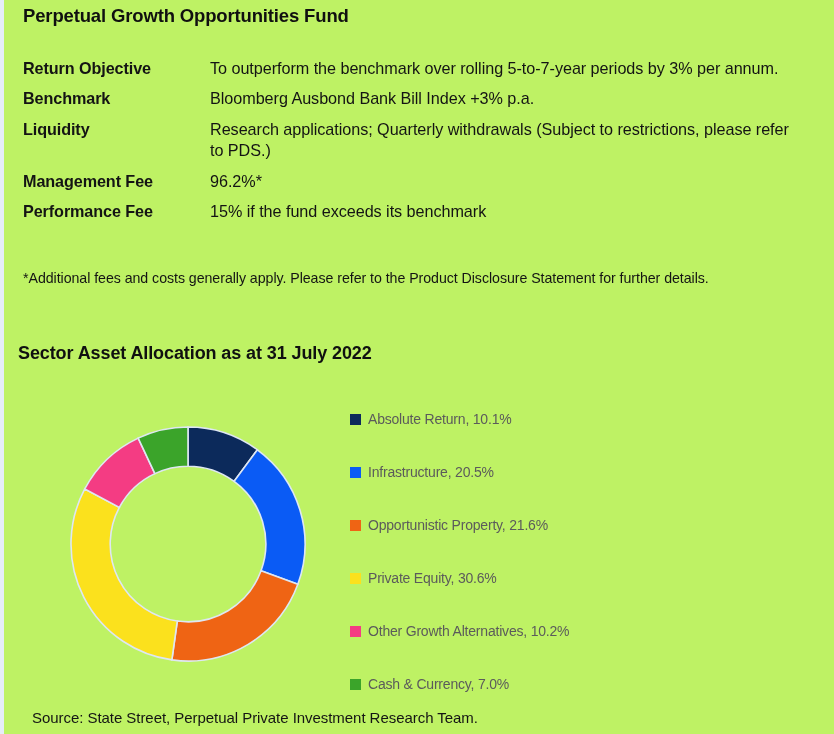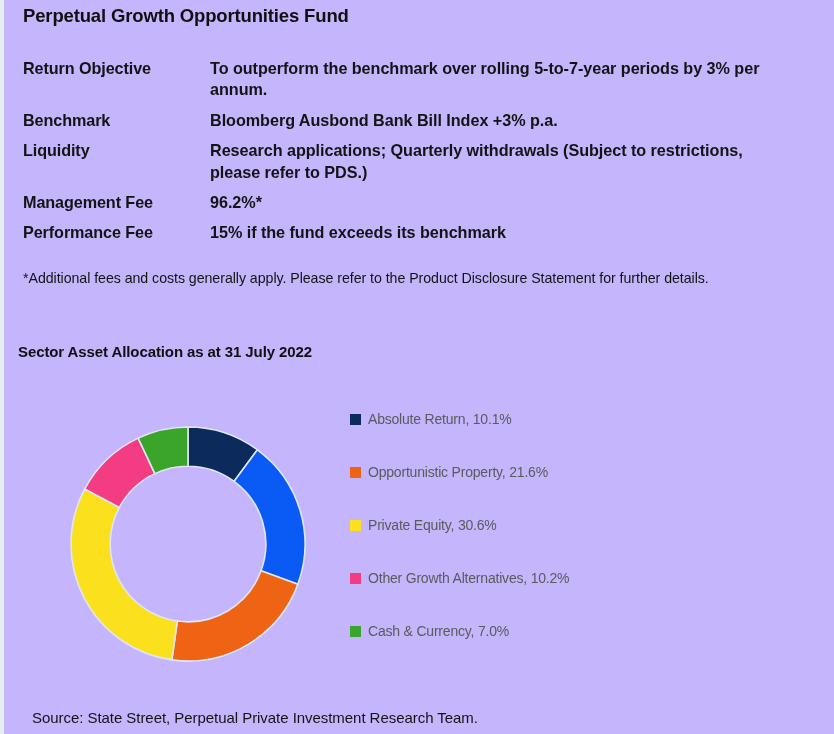--- a/index.html
+++ b/index.html
@@ -14,21 +14,21 @@
     font-family: "Liberation Sans", sans-serif;
     color: #1a1a1a;
     overflow: hidden;
     position: relative;
   }
   .page {
     position: relative;
     width: 834px;
     height: 734px;
     box-sizing: border-box;
-    background: #c4b5fd;
+    background: #bef264;
     border-left: 4px solid #e6edf7;
   }
 
   
   .fund-title {
     position: absolute;
     left: 19px;
     top: 5px;
     font-size: 18.5px;
     font-weight: bold;
@@ -55,39 +55,38 @@
   }
   .detail-table td.label {
     width: 187px;
     font-weight: bold;
     letter-spacing: -0.1px;
     white-space: nowrap;
   }
   .detail-table td.value {
     padding-right: 24px;
     letter-spacing: -0.05px;
-    font-weight: bold;
   }
 
   .footnote {
     position: absolute;
     left: 19px;
     top: 270px;
     font-size: 14.2px;
     color: #141414;
     letter-spacing: -0.05px;
     white-space: nowrap;
   }
 
   
   .section-title {
     position: absolute;
     left: 14px;
     top: 343px;
-    font-size: 15px;
+    font-size: 18px;
     font-weight: bold;
     color: #101010;
     letter-spacing: -0.1px;
     white-space: nowrap;
   }
 
   
   .chart-area {
     position: absolute;
     left: 0;
@@ -196,20 +195,24 @@
           </g>
       </svg>
     </div>
 
     <div class="legend">
       <div class="legend-item">
         <span class="legend-swatch" style="background: rgb(12, 42, 91);"></span>
         <span class="legend-label">Absolute Return, 10.1%</span>
       </div>
       <div class="legend-item">
+        <span class="legend-swatch" style="background: rgb(10, 91, 245);"></span>
+        <span class="legend-label">Infrastructure, 20.5%</span>
+      </div>
+      <div class="legend-item">
         <span class="legend-swatch" style="background: rgb(239, 100, 20);"></span>
         <span class="legend-label">Opportunistic Property, 21.6%</span>
       </div>
       <div class="legend-item">
         <span class="legend-swatch" style="background: rgb(251, 225, 29);"></span>
         <span class="legend-label">Private Equity, 30.6%</span>
       </div>
       <div class="legend-item">
         <span class="legend-swatch" style="background: rgb(244, 60, 131);"></span>
         <span class="legend-label">Other Growth Alternatives, 10.2%</span>

